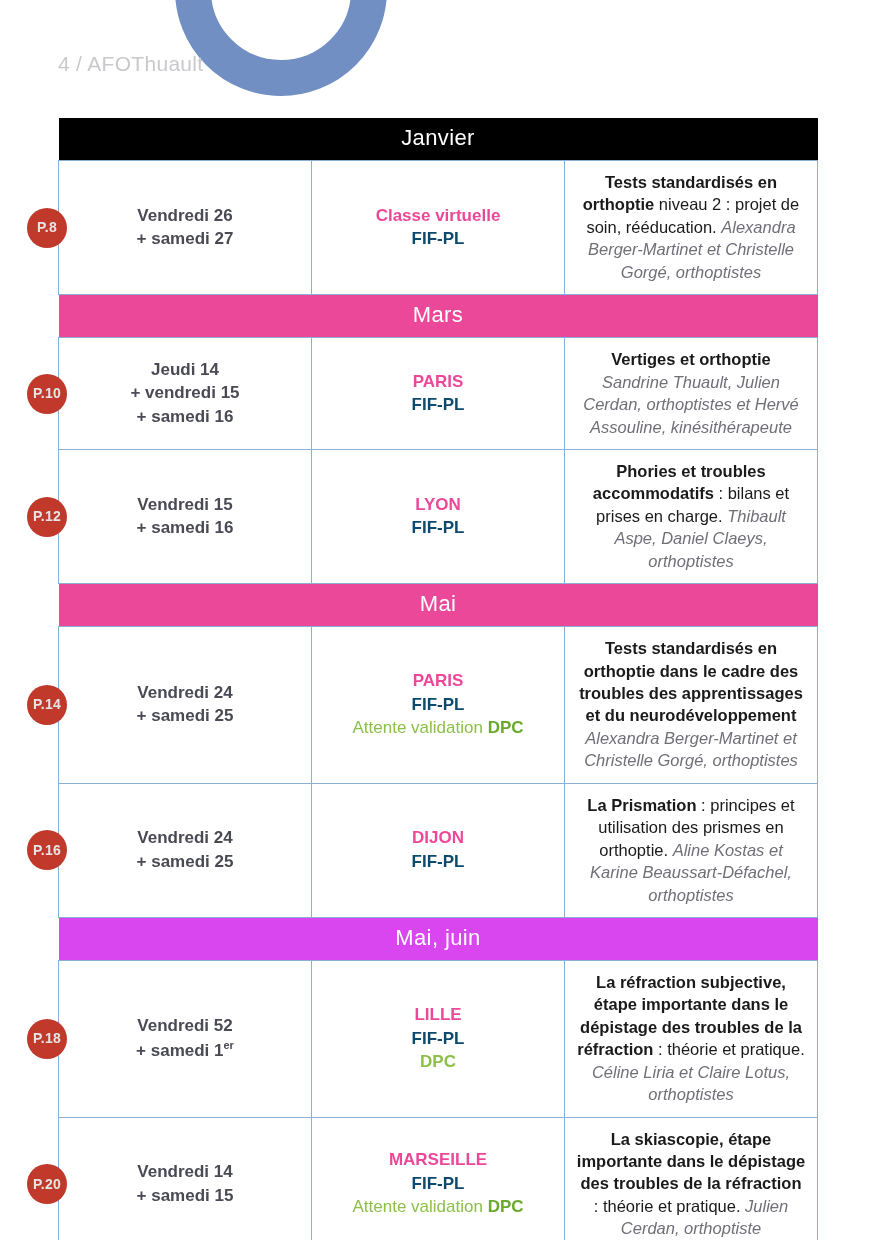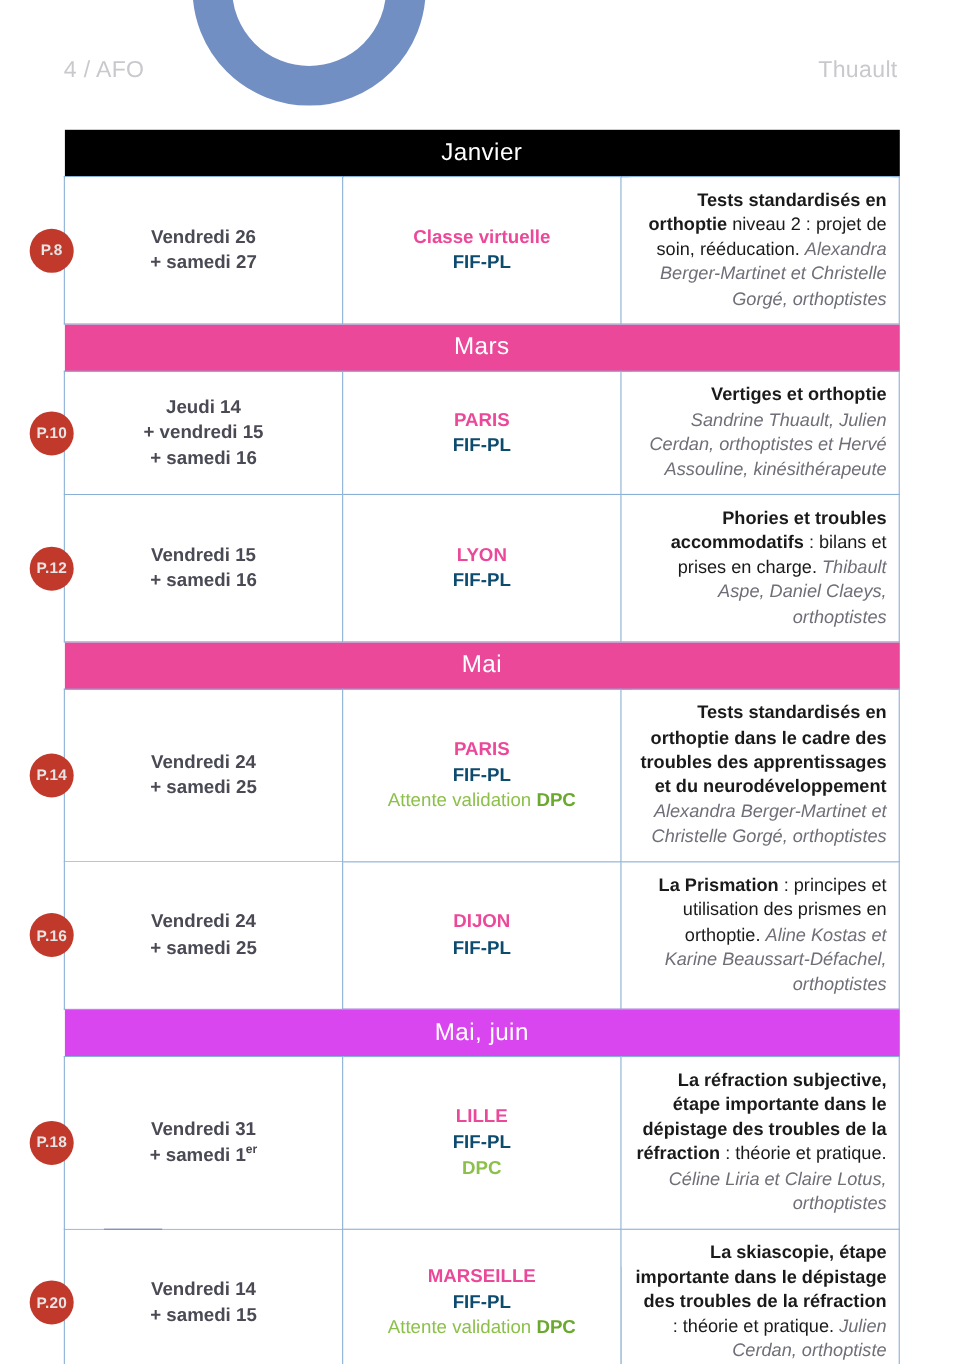--- a/index.html
+++ b/index.html
@@ -49,21 +49,21 @@
 
   
   .page-header {
     position: absolute;
     top: 50px;
     left: 58px;
     right: 58px;
     height: 28px;
     display: flex;
     align-items: center;
-    justify-content: space-between;
+    justify-content: flex-start;
     font-size: 21px;
     color: #c9c9cd;
     letter-spacing: 0.3px;
   }
   .page-header .folio { white-space: nowrap; }
   .page-header .section { white-space: nowrap; }
 
   
   .agenda {
     position: absolute;
@@ -119,21 +119,21 @@
   .tag-fifpl  { font-weight: bold; color: #0c4a6e; display: block; }
   .tag-dpc-line { color: #8cc04a; display: block; }
   .tag-dpc-line b { color: #6aa82e; font-weight: bold; }
   .tag-dpc-solo { color: #8cc04a; font-weight: bold; display: block; }
 
   
   .col-desc {
     font-size: 16.5px;
     line-height: 1.36;
     color: #1a1a1a;
-    text-align: right;
+    text-align: center;
     border-radius: 10px;
   }
   .col-desc b { font-weight: bold; }
   .col-desc i, .col-desc .who {
     font-style: italic;
     color: #6f6f78;
     font-weight: normal;
   }
 
   
@@ -239,21 +239,21 @@
           <span class="tag-fifpl">FIF-PL</span>
         </td>
         <td class="col-desc"><b>La Prismation</b><span> : principes et utilisation des prismes en orthoptie. </span><span class="who">Aline Kostas et Karine Beaussart-Défachel, orthoptistes</span></td>
       </tr>
       <tr class="month-bar month-lightblue">
         <td colspan="3">Mai, juin</td>
       </tr>
       <tr class="event-row">
         <td class="col-date">
           <span class="badge">P.18</span>
-          <div>Vendredi 31</div>
+          <div>Vendredi 52</div>
           <div>+ samedi 1<sup>er</sup></div>
         </td>
         <td class="col-place">
           <span class="place-name">LILLE</span>
           <span class="tag-fifpl">FIF-PL</span>
           <span class="tag-dpc-solo">DPC</span>
         </td>
         <td class="col-desc"><b>La réfraction subjective, étape importante dans le dépistage des troubles de la réfraction</b><span> : théorie et pratique. </span><span class="who">Céline Liria et Claire Lotus, orthoptistes</span></td>
       </tr>
       <tr class="event-row">

